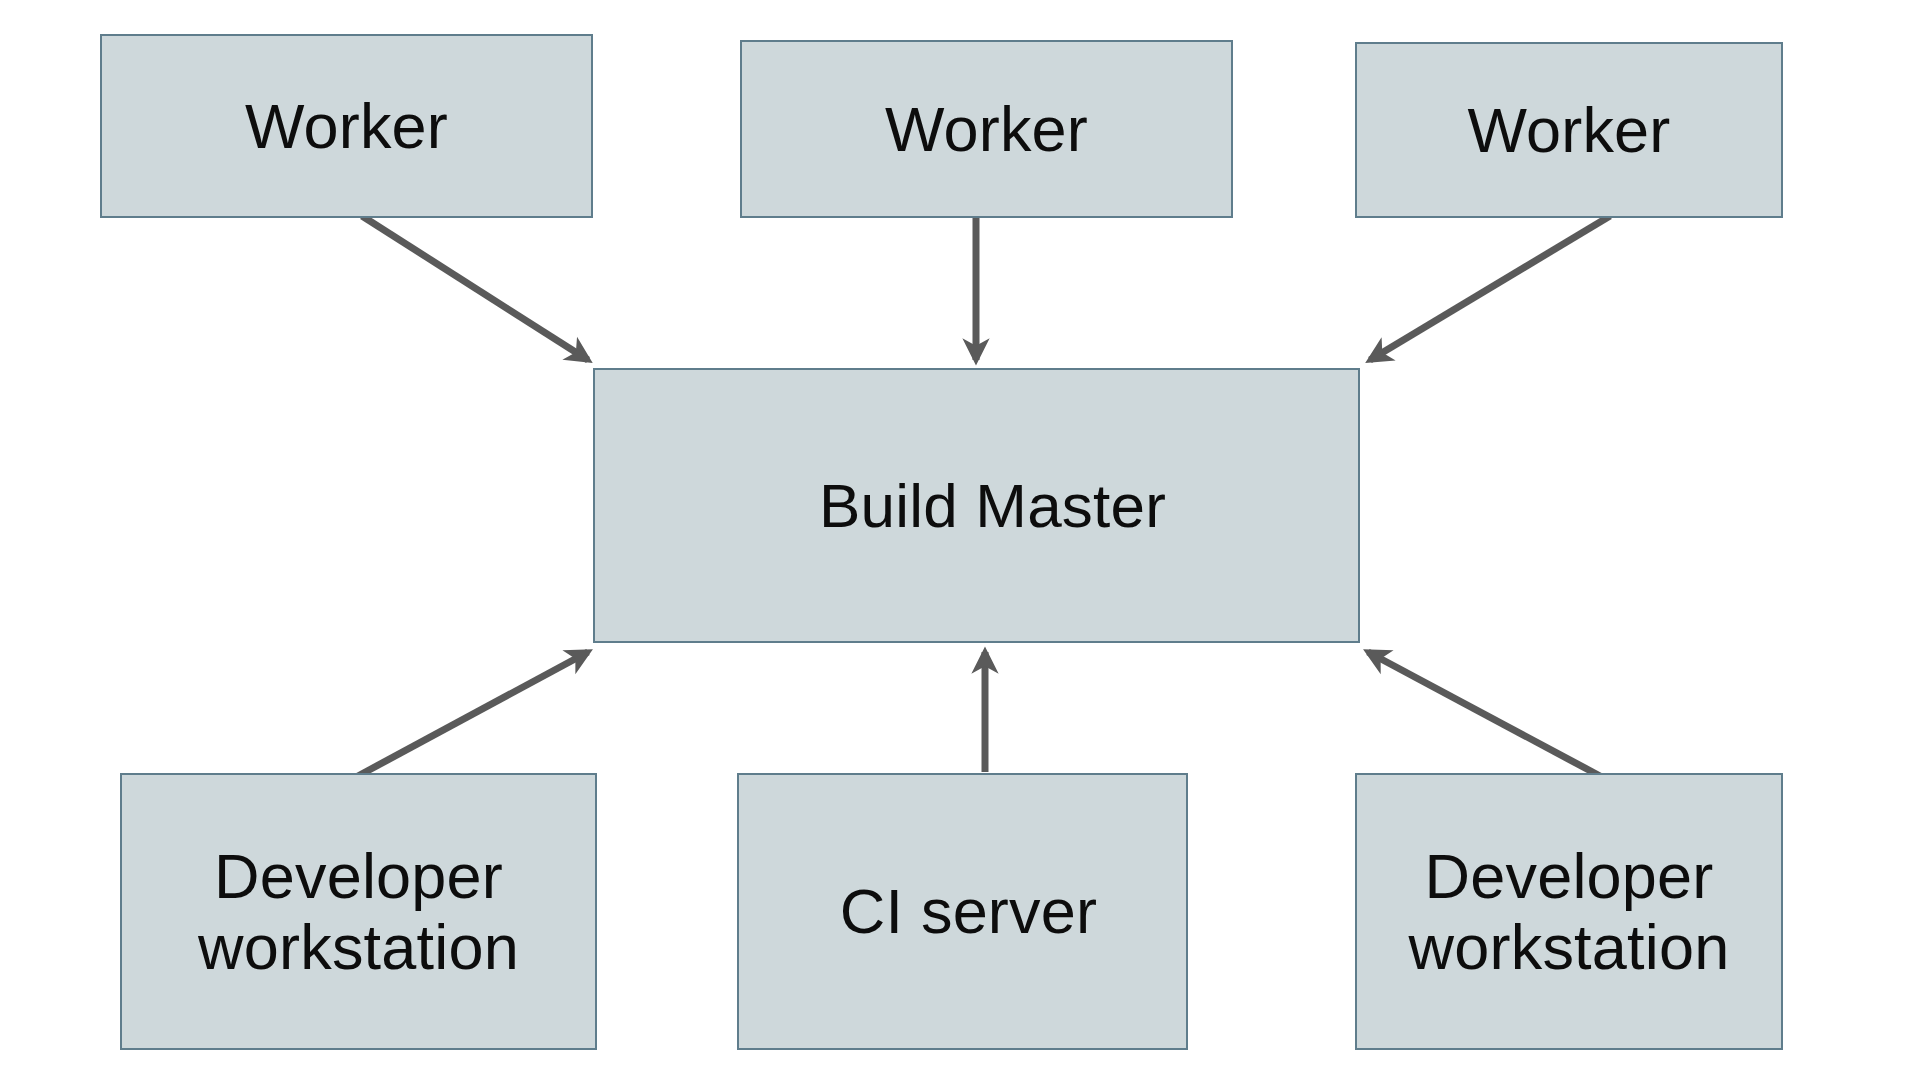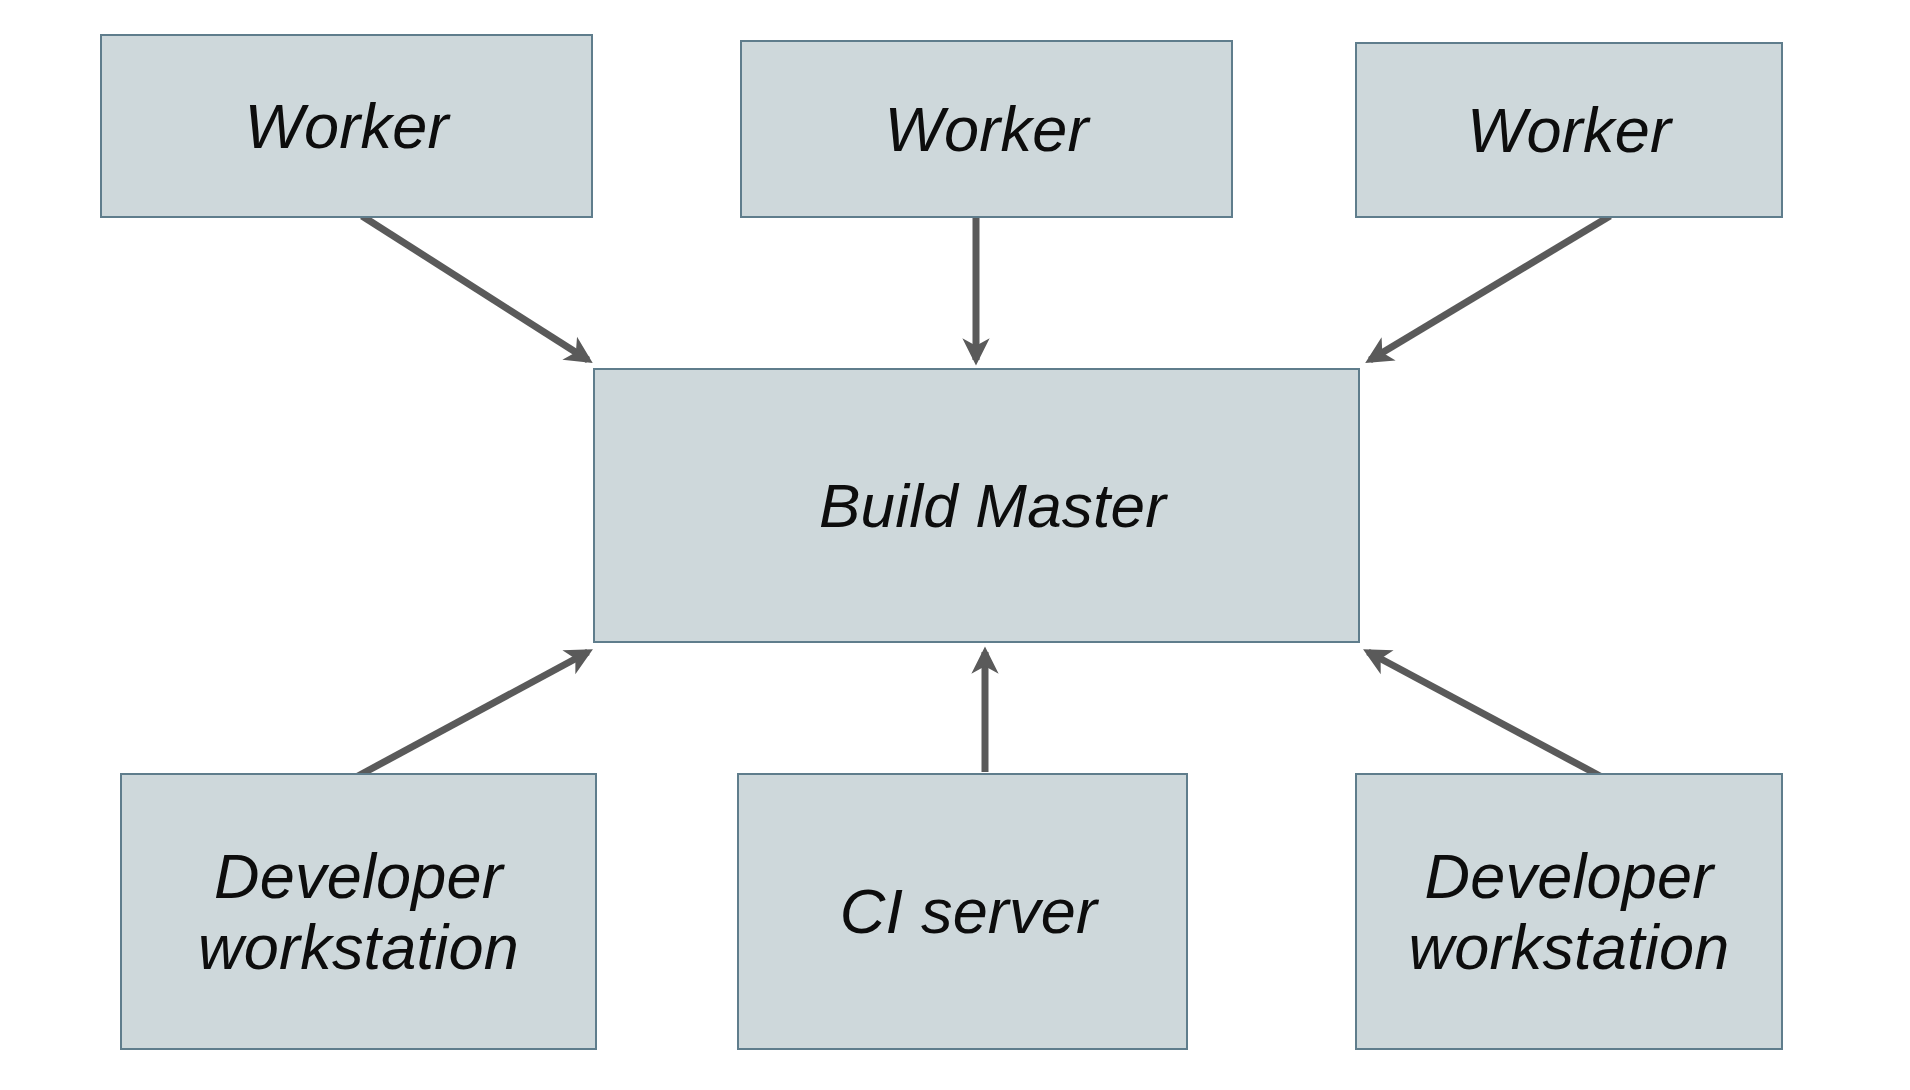--- a/index.html
+++ b/index.html
@@ -10,21 +10,20 @@
   }
   body {
     font-family: "Liberation Sans", sans-serif;
   }
   #canvas {
     position: relative;
     width: 1910px;
     height: 1090px;
     background: #ffffff;
     overflow: hidden;
-    font-style: italic;
   }
   #arrow-layer {
     position: absolute;
     left: 0;
     top: 0;
     width: 1910px;
     height: 1090px;
   }
   .node {
     position: absolute;

